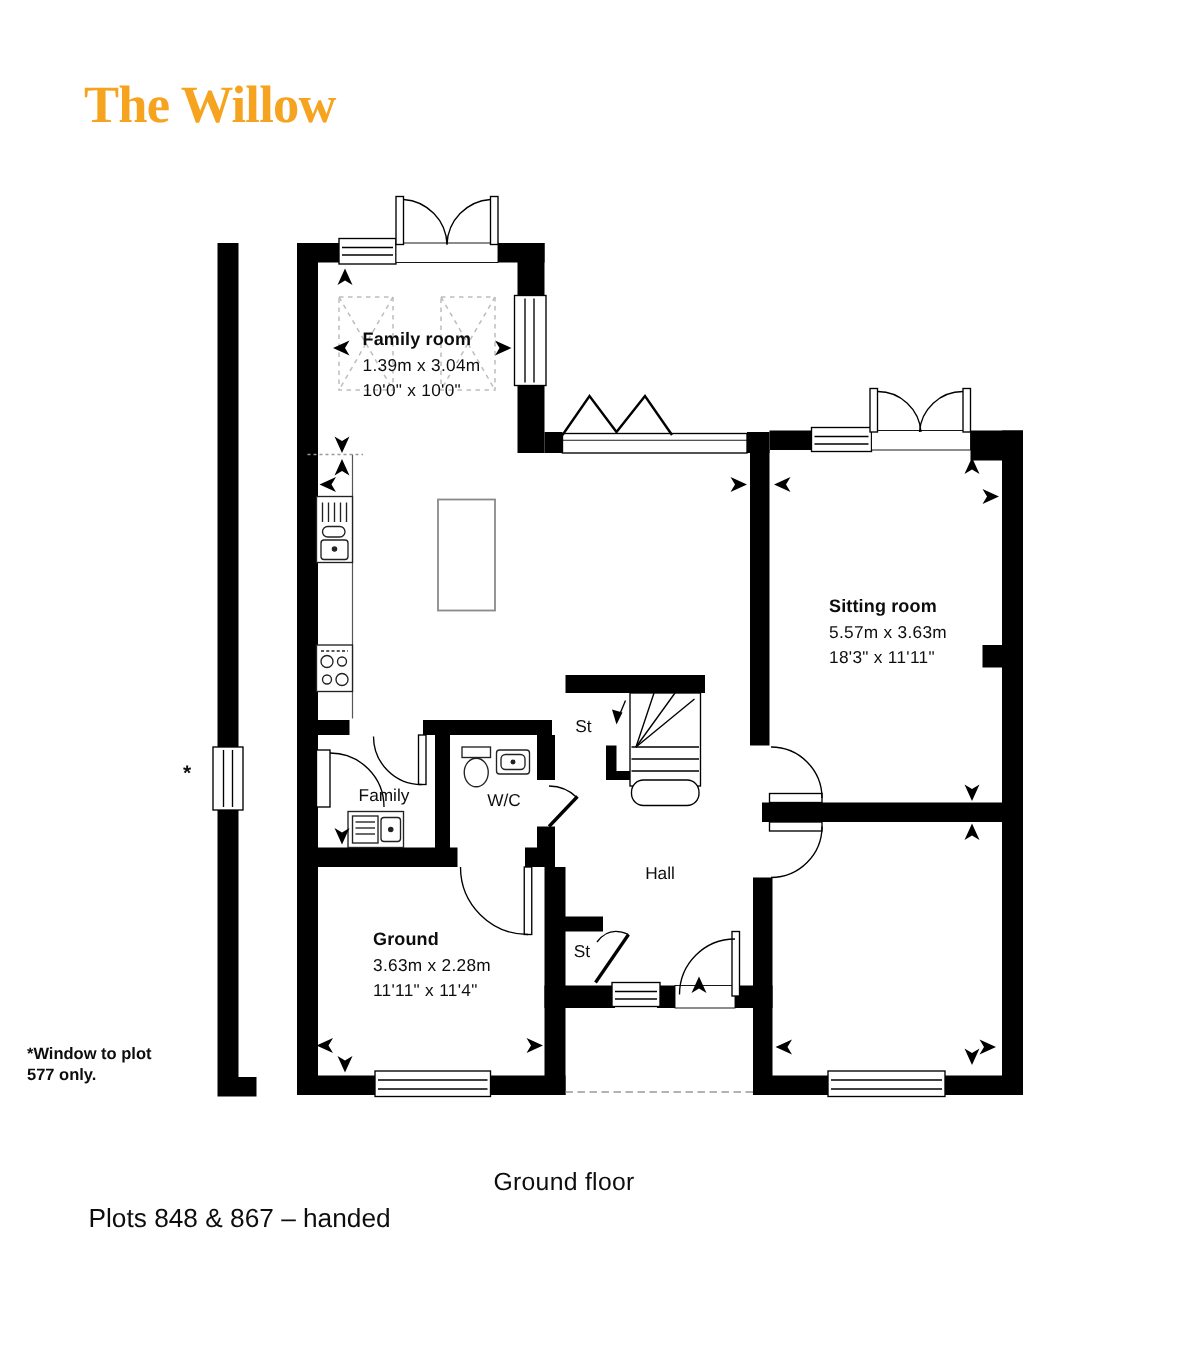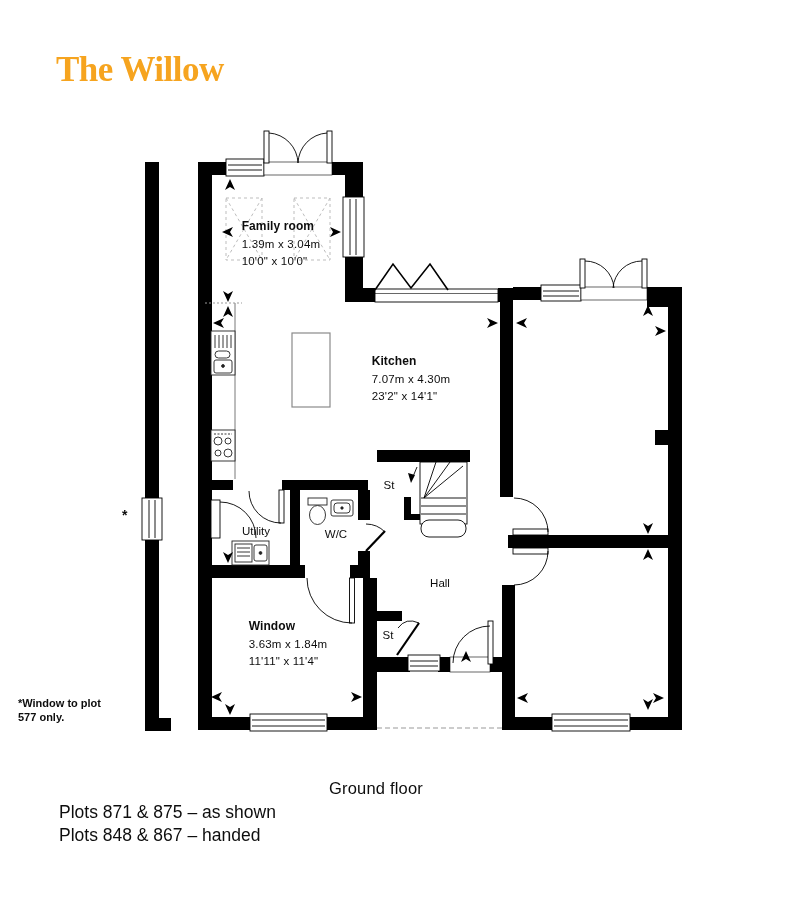--- a/index.html
+++ b/index.html
@@ -251,45 +251,44 @@
       <line x1="377" y1="728" x2="502" y2="728" stroke-dasharray="5,3"></line>
     </g>
   </svg>
 
   <div class="room-label" style="left:281px;top:219px">
     <div class="rname">Family room</div>
     <div class="rdim">1.39m x 3.04m</div>
     <div class="rdim">10'0" x 10'0"</div>
   </div>
 
-  <div class="room-label" style="left:411px;top:354px">
-    <div class="rname">Kitchen</div>
-    <div class="rdim">7.07m x 4.30m</div>
-    <div class="rdim">23'2" x 14'1"</div>
-  </div>
-
-
-  <div class="small-label" style="left:256px;top:525px">Utility</div>
+
+  <div class="room-label" style="left:592px;top:397px">
+    <div class="rname">Sitting room</div>
+    <div class="rdim">5.57m x 3.63m</div>
+    <div class="rdim">18'3" x 11'11"</div>
+  </div>
+
+  <div class="small-label" style="left:256px;top:525px">Family</div>
   <div class="small-label" style="left:336px;top:528px">W/C</div>
   <div class="small-label" style="left:389px;top:479px">St</div>
   <div class="small-label" style="left:440px;top:577px">Hall</div>
   <div class="small-label" style="left:388px;top:629px">St</div>
 
   <div class="room-label" style="left:288px;top:619px">
-    <div class="rname">Window</div>
-    <div class="rdim">3.63m x 1.84m</div>
+    <div class="rname">Ground</div>
+    <div class="rdim">3.63m x 2.28m</div>
     <div class="rdim">11'11" x 11'4"</div>
   </div>
 
 
   <div class="asterisk-marker">*</div>
   <div class="window-note">
     <div>*Window to plot</div>
     <div>577 only.</div>
   </div>
 
   <div class="ground-floor">Ground floor</div>
   <div class="plots-note">
-    <div>Plots 871 &amp; 875 – as shown</div>
     <div>Plots 848 &amp; 867 – handed</div>
   </div>
 
 </div>
 
 </body></html>

